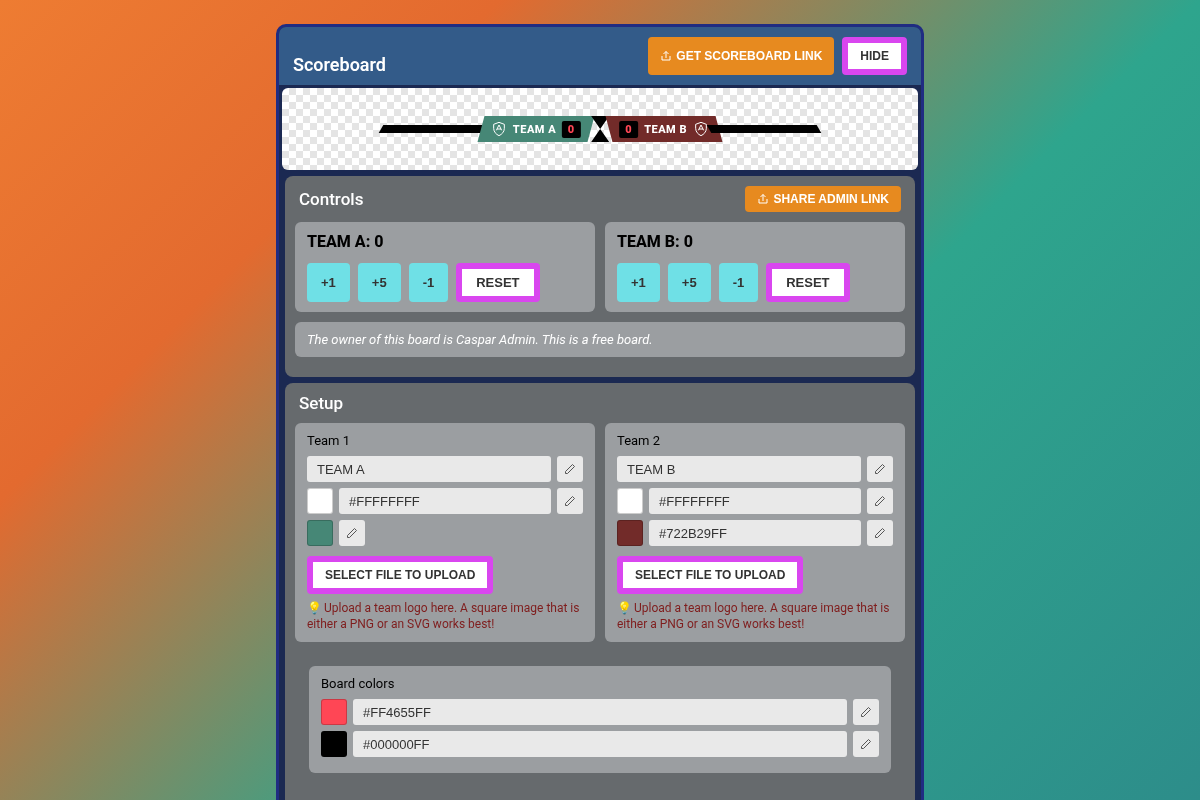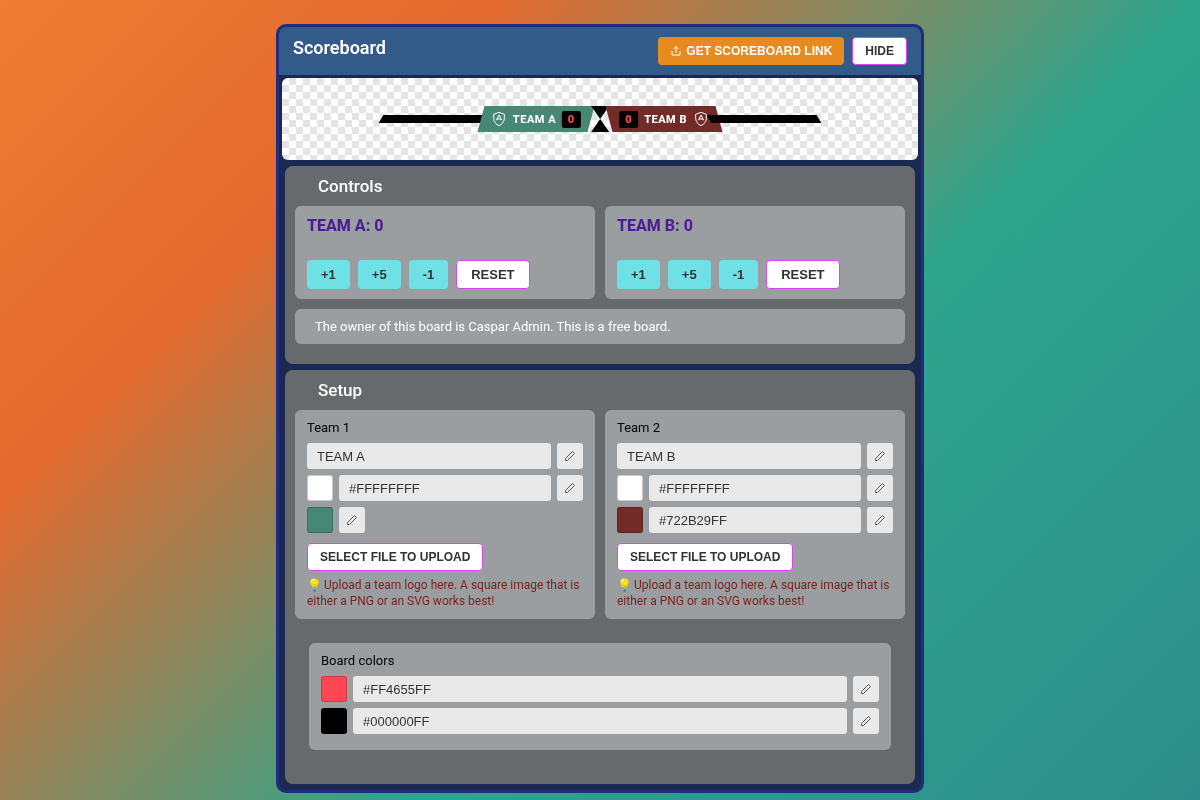--- a/index.html
+++ b/index.html
@@ -16,21 +16,21 @@
   }
   .app {
     width: 648px;
     border: 3px solid #202c82;
     border-radius: 10px;
     overflow: hidden;
     background: #1b2952;
   }
   .panel-header {
     display: flex;
-    align-items: flex-start;
+    align-items: flex-end;
     padding: 10px 14px;
     background: #335b89;
     color: #fff;
   }
   .panel-header h2 {
     font-size: 18px;
     font-weight: 600;
     flex: 1;
   }
   .btn {
@@ -38,21 +38,21 @@
     border-radius: 4px;
     cursor: pointer;
     font-weight: 700;
     font-size: 12px;
     padding: 6px 12px;
     display: inline-flex;
     align-items: center;
     gap: 4px;
   }
   .btn-orange { background: #e78a1f; color: #fff; }
-  .btn-white { background: #fff; color: #333; border: 1px solid #d946ef; }
+  .btn-white { background: #fff; color: #333; border: 6px solid #d946ef; }
   .btn-teal  { background: #6fe0e6; color: #333; }
   .btn-group { display: flex; gap: 8px; }
 
   
   .preview-wrap {
     background: #fff;
     margin: 3px;
     border-radius: 6px;
     height: 82px;
     display:flex; align-items:center; justify-content:center;
@@ -93,31 +93,31 @@
   .section {
     margin: 6px;
     background:#666a6d;
     border-radius:8px;
     color:#fff;
     padding-bottom:10px;
   }
   .section-header{
     display:flex; align-items:center; padding:10px 14px;
   }
-  .section-header h3{ font-size:17px; font-weight:500; flex:1;margin-left:19px; }
+  .section-header h3{ font-size:17px; font-weight:500; flex:1; }
   .cards { display:flex; gap:10px; padding:0 10px; }
   .card {
     flex:1; background:#9b9ea1; border-radius:6px; padding:10px 12px;
   }
-  .card h4 { font-size:16px; font-weight:800; color:#4c1d95; margin-bottom:25px;}
+  .card h4 { font-size:16px; font-weight:800; color:#000000; margin-bottom:12px;}
   .score-btns { display:flex; gap:8px; }
   .score-btns .btn { font-weight:700; font-size:13px; padding:6px 14px; }
   .info-strip{
-    margin:10px; background:#9b9ea1; border-radius:6px; padding:10px 20px;
-    font-size:13px; color:#fff;
+    margin:10px; background:#9b9ea1; border-radius:6px; padding:10px 12px;
+    font-size:13px; color:#fff;font-style:italic;
   }
   .sub-label{ font-size:13px; color:#000000; margin-bottom:8px; }
 
   .field-row{
     display:flex; gap:6px; margin-bottom:6px;
   }
   .swatch{
     width:26px; height:26px; border-radius:3px; border:1px solid rgba(0,0,0,.2);
     flex-shrink:0;
   }
@@ -174,20 +174,26 @@
             <path d="M8 14l4-8 4 8M9 12h6"></path>
           </svg>
       </div>
       <div class="wing right"></div>
     </div>
   </div>
 
   <div class="section">
     <div class="section-header">
       <h3>Controls</h3>
+      <button class="btn btn-orange">
+        <svg width="12" height="12" viewBox="0 0 24 24" fill="none" stroke="#fff" stroke-width="2">
+            <path d="M4 12v8h16v-8M12 16V3M7 8l5-5 5 5"></path>
+          </svg>
+        <span>SHARE ADMIN LINK</span>
+      </button>
     </div>
 
     <div class="cards">
       <div class="card">
         <h4>TEAM A: 0</h4>
         <div class="score-btns">
           <button class="btn btn-teal">+1</button>
           <button class="btn btn-teal">+5</button>
           <button class="btn btn-teal">-1</button>
           <button class="btn btn-white">RESET</button>

